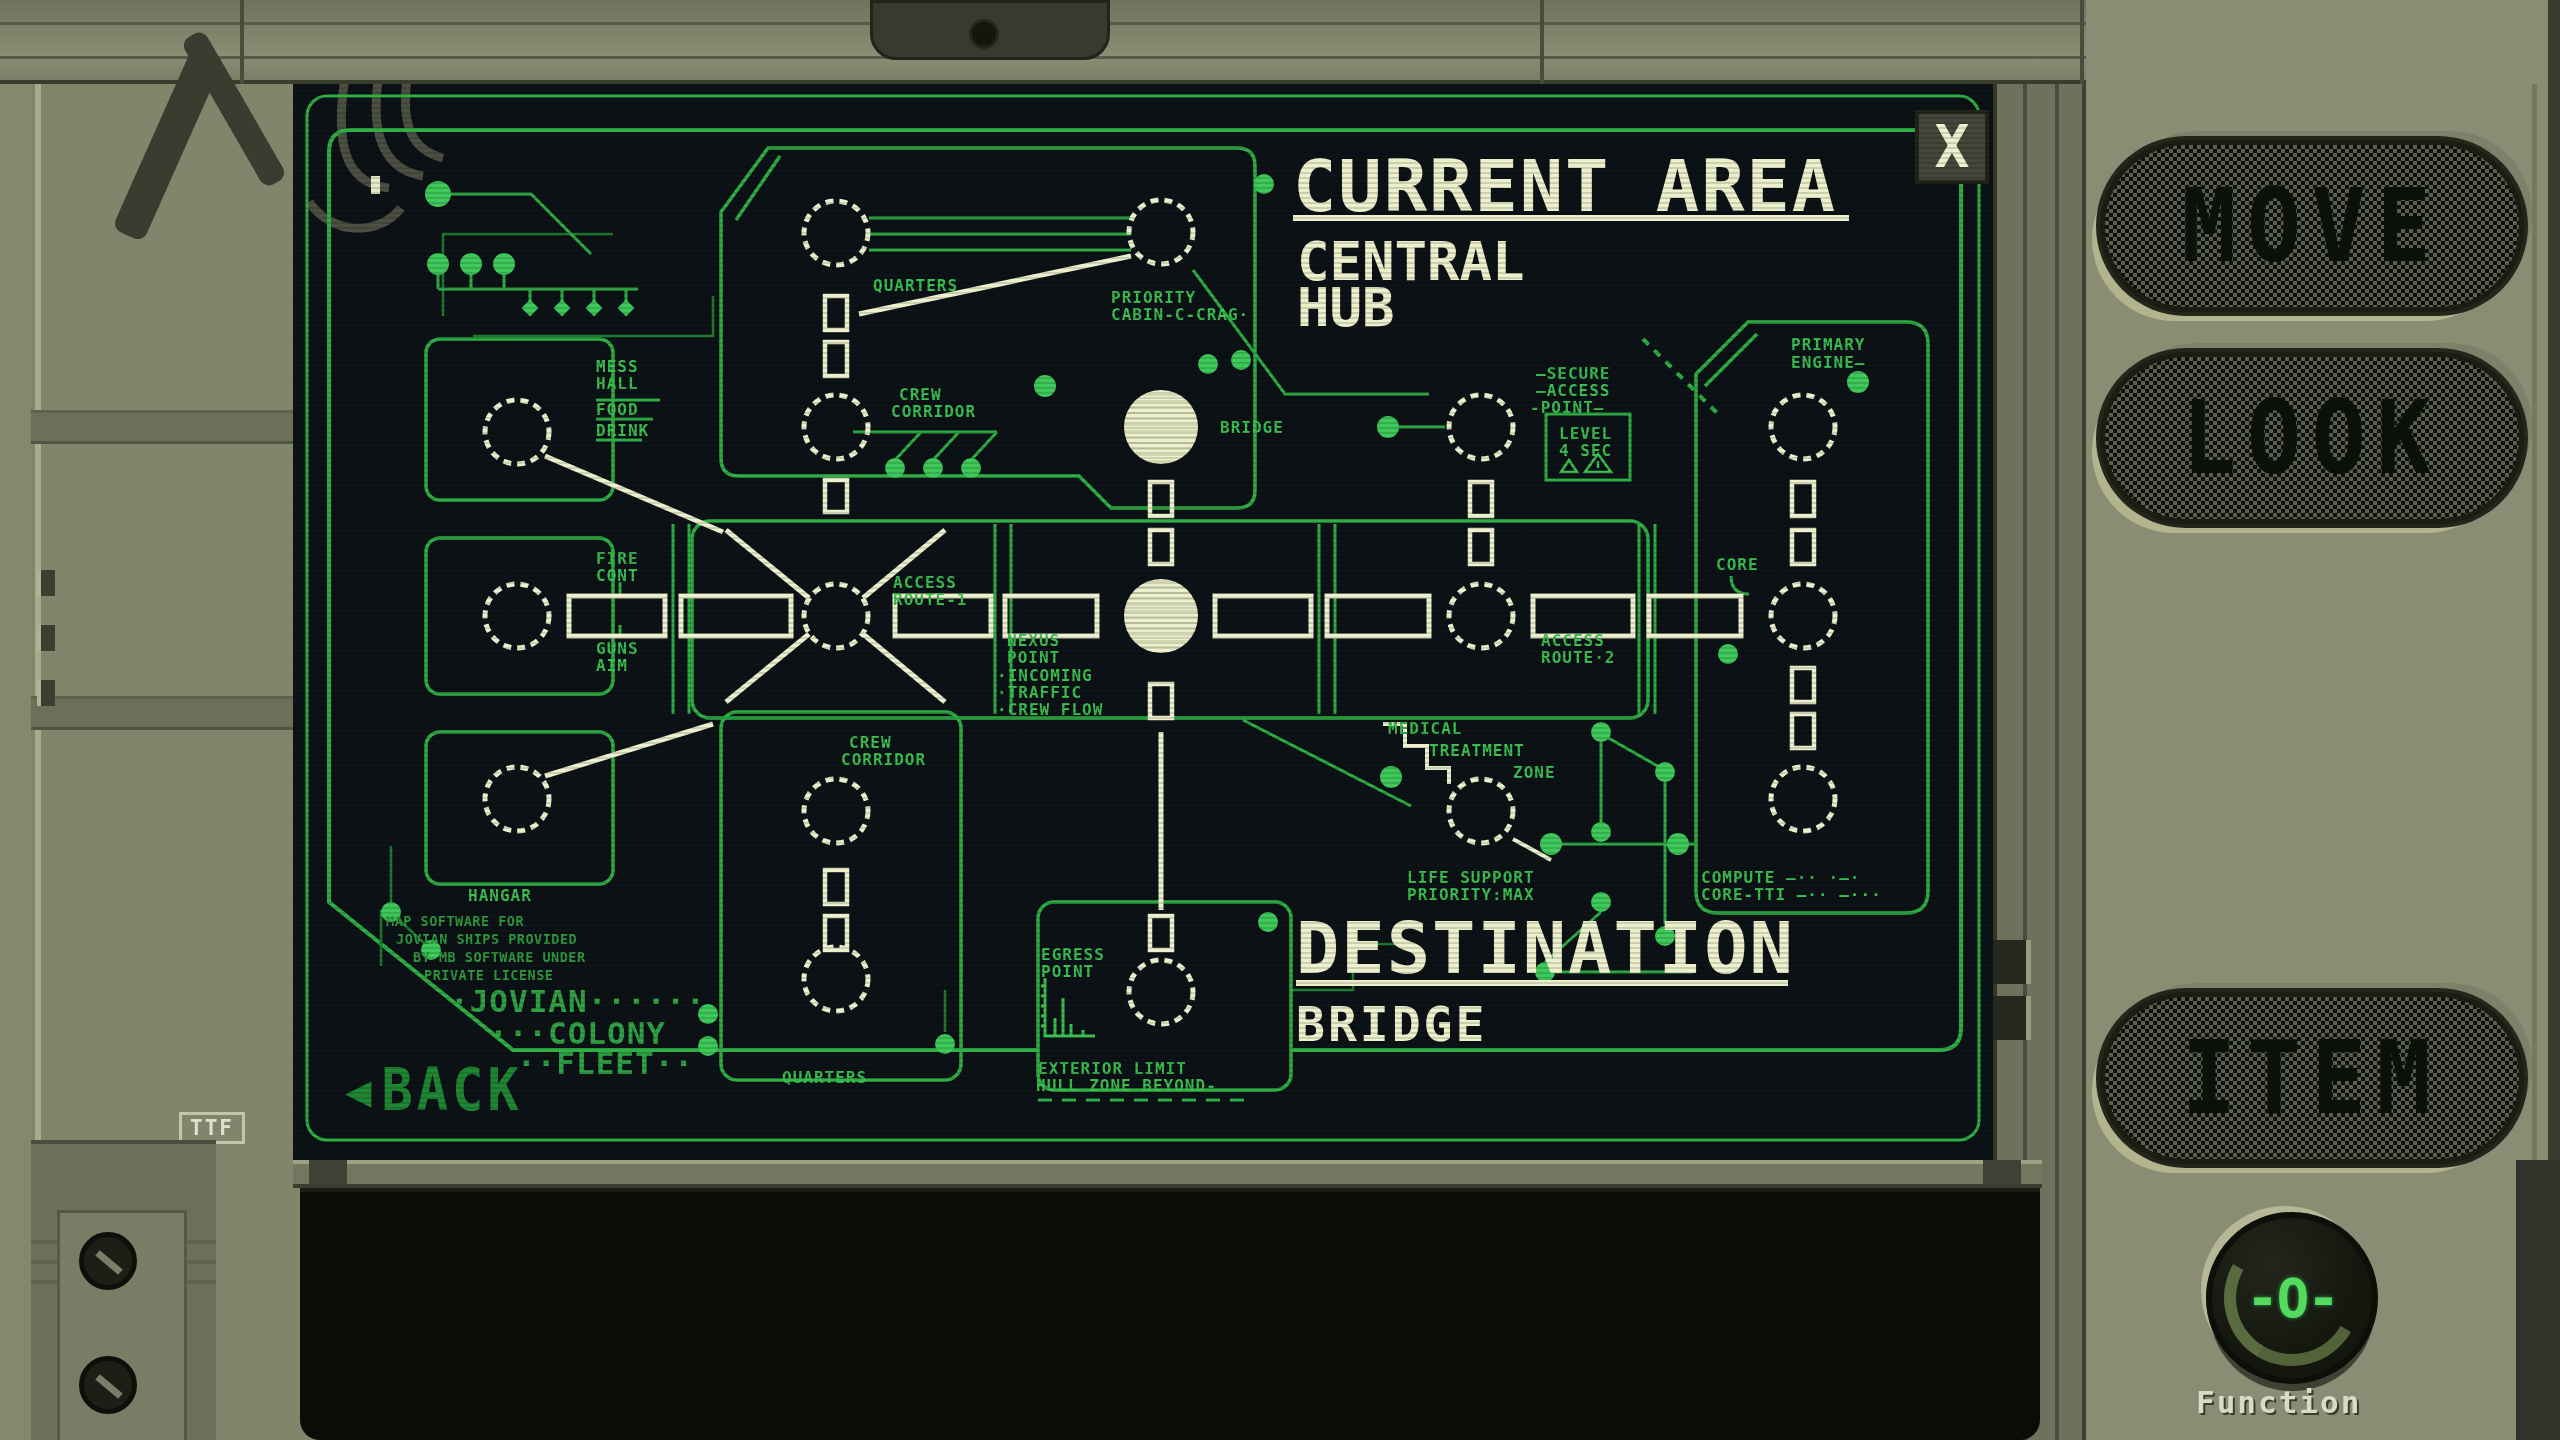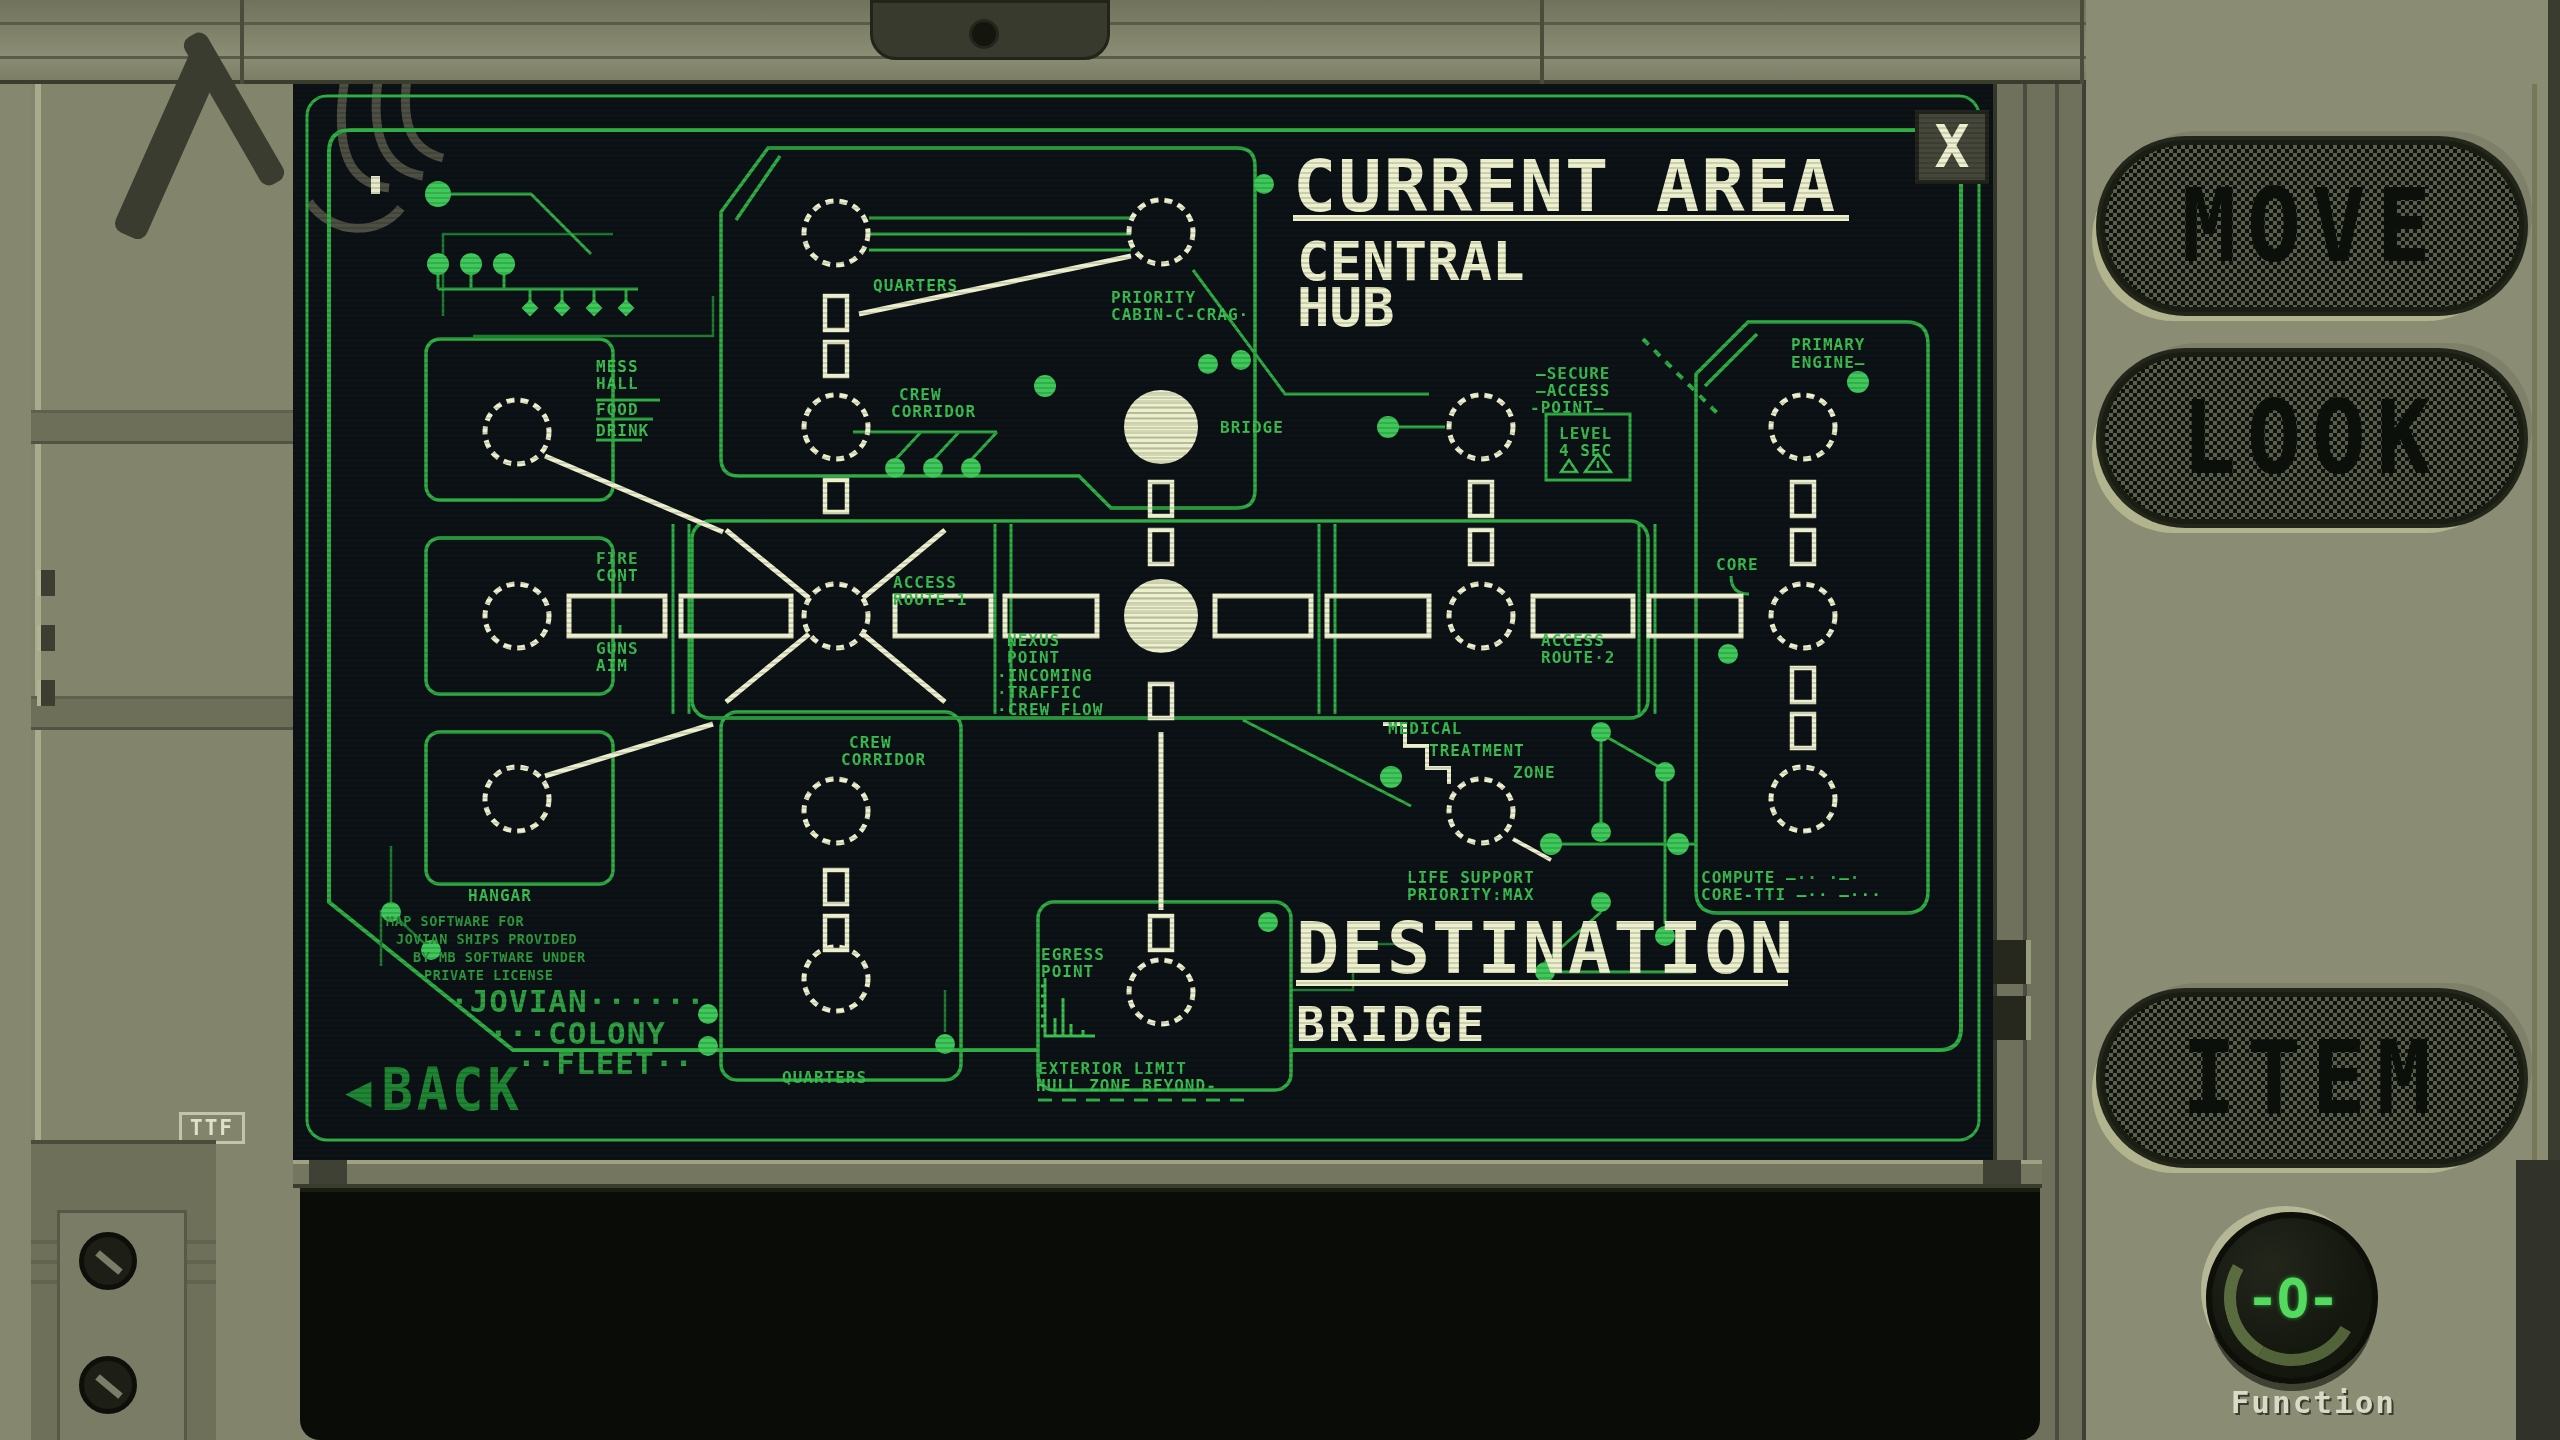--- a/index.html
+++ b/index.html
@@ -44,21 +44,21 @@
   .lcd1{top:140px}.lcd2{top:352px}.lcd3{top:564px}.lcd4{top:780px}.lcd5{top:992px}
 
   
   .dial{left:2206px;top:1212px;width:172px;height:172px;border-radius:50%;
         background:radial-gradient(circle at 36% 30%,#23261b,#14170e 62%);
         border:6px solid #0d0f08;box-shadow:-7px -8px 0 -2px #b5b796,0 10px 0 -3px #3f4233;}
   .dial .swirl{left:12px;top:12px;right:12px;bottom:12px;border-radius:50%;border:12px solid transparent;
         border-left-color:#5a6b40;border-bottom-color:#52633a;transform:rotate(-15deg);}
   .dial .sym{left:0;top:0;width:160px;height:160px;display:flex;align-items:center;justify-content:center;
         font-size:54px;font-weight:bold;color:#54da5e;text-shadow:0 0 4px #2f9b42;letter-spacing:-2px;}
-  .diallabel{left:2196px;top:1384px;width:200px;text-align:right;font-size:31px;font-weight:bold;color:#d9dbc6;letter-spacing:2px;
+  .diallabel{left:2196px;top:1384px;width:200px;text-align:left;font-size:31px;font-weight:bold;color:#d9dbc6;letter-spacing:2px;
         text-shadow:2px 2px 0 #3a3c2e;}
 
   
   .screen{left:293px;top:84px;width:1700px;height:1076px;background:#0c1216;overflow:hidden;}
   .screen::after{content:"";position:absolute;inset:0;pointer-events:none;
         background:repeating-linear-gradient(rgba(0,0,0,0) 0 3px,rgba(0,0,0,.14) 3px 5px);}
   .ridge{left:293px;top:1160px;width:1749px;height:28px;background:#74765f;border-top:4px solid #9fa183;border-bottom:4px solid #3a3c2e;}
   .ridge .g{left:16px;top:-4px;width:38px;height:24px;background:#3f4134;}
   .msg{left:300px;top:1188px;width:1740px;height:252px;background:#0a0c08;border-radius:0 0 20px 20px;border-top:4px solid #1a1c12;}
 

